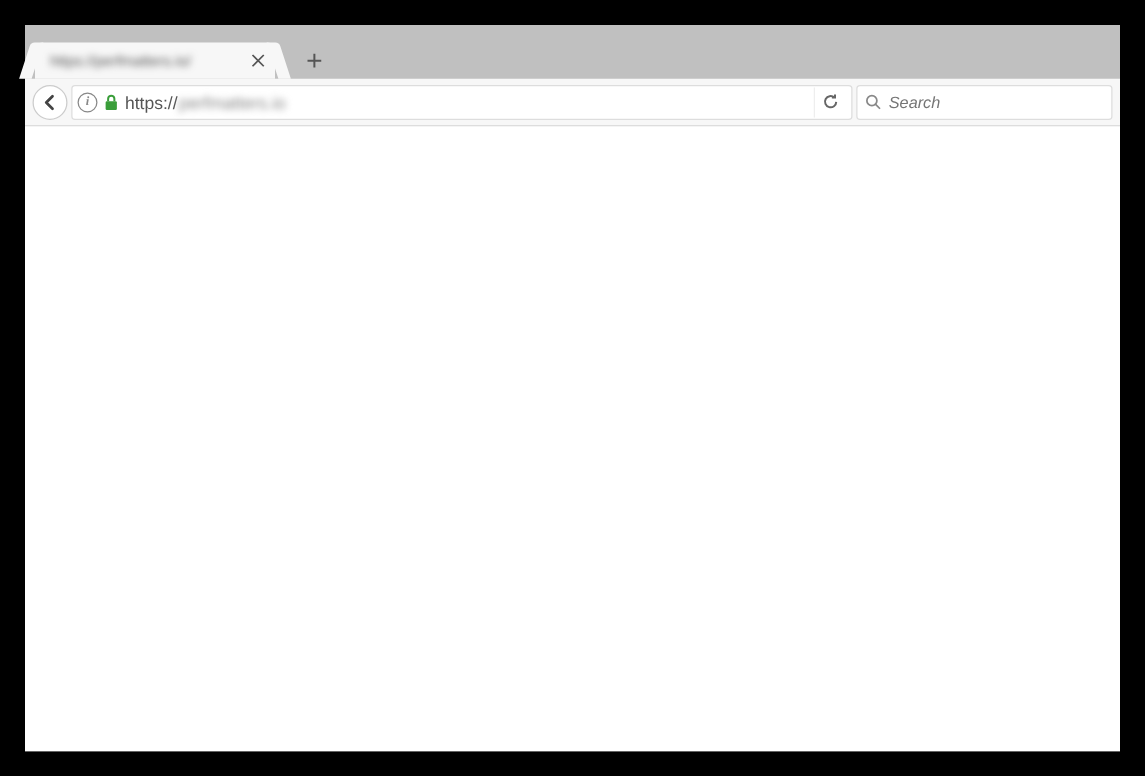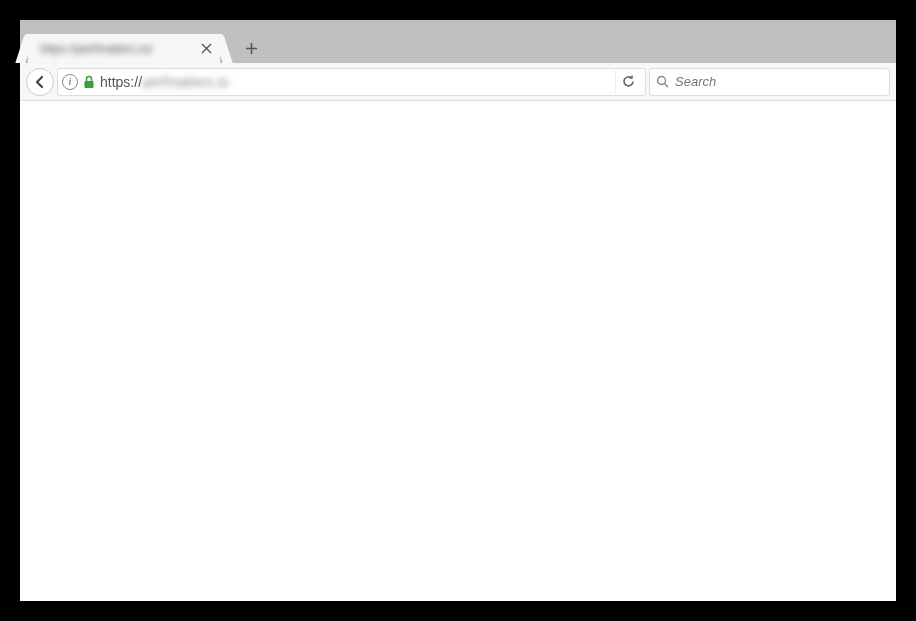--- a/index.html
+++ b/index.html
@@ -166,21 +166,21 @@
       width: 26px;
       height: 24px;
       display: flex;
       align-items: center;
       justify-content: center;
       cursor: pointer;
       color: #666;
       border-left: 1px solid #eee;
     }
     .search-bar {
-      width: 241px;
+      width: 205px;
       height: 28px;
       background: #fff;
       border: 1px solid #ddd;
       border-radius: 3px;
       display: flex;
       align-items: center;
       padding: 0 6px;
       gap: 6px;
     }
     .search-icon {

